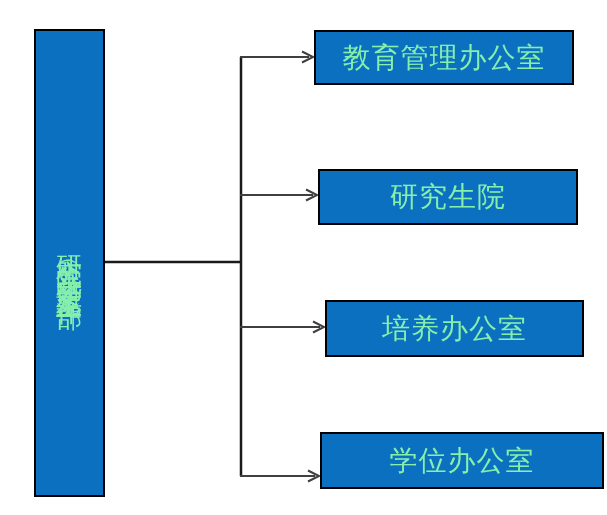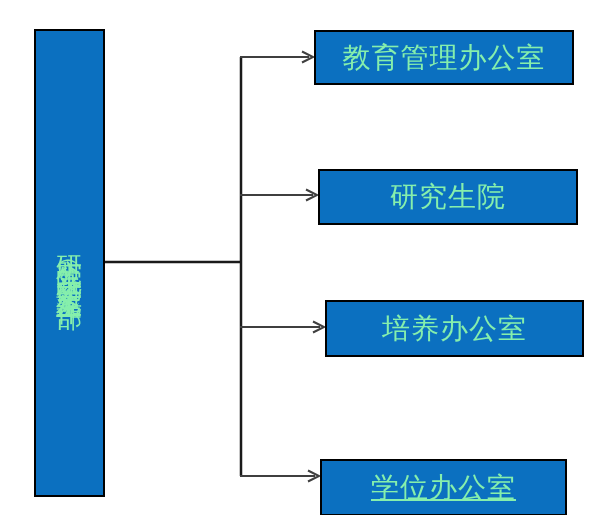--- a/index.html
+++ b/index.html
@@ -47,21 +47,21 @@
     white-space: nowrap;
   }
   .child-box {
     font-size: 28px;
     letter-spacing: 1px;
     white-space: nowrap;
   }
   .child-box-0 { left: 314px; top: 30px;  width: 260px; height: 55px; }
   .child-box-1 { left: 318px; top: 169px; width: 260px; height: 56px; }
   .child-box-2 { left: 325px; top: 300px; width: 259px; height: 57px; text-align: right; }
-  .child-box-3 { left: 320px; top: 459px; width: 247px; height: 57px; text-decoration: underline; }
+  .child-box-3 { left: 320px; top: 432px; width: 284px; height: 57px; }
 </style>
 </head>
 <body>
 
 <div class="canvas">
 
   <svg class="connectors" viewBox="0 0 607 515" xmlns="http://www.w3.org/2000/svg">
 
     <line x1="104" y1="262" x2="242" y2="262" stroke="#1a1a1a" stroke-width="2.5"></line>
 

